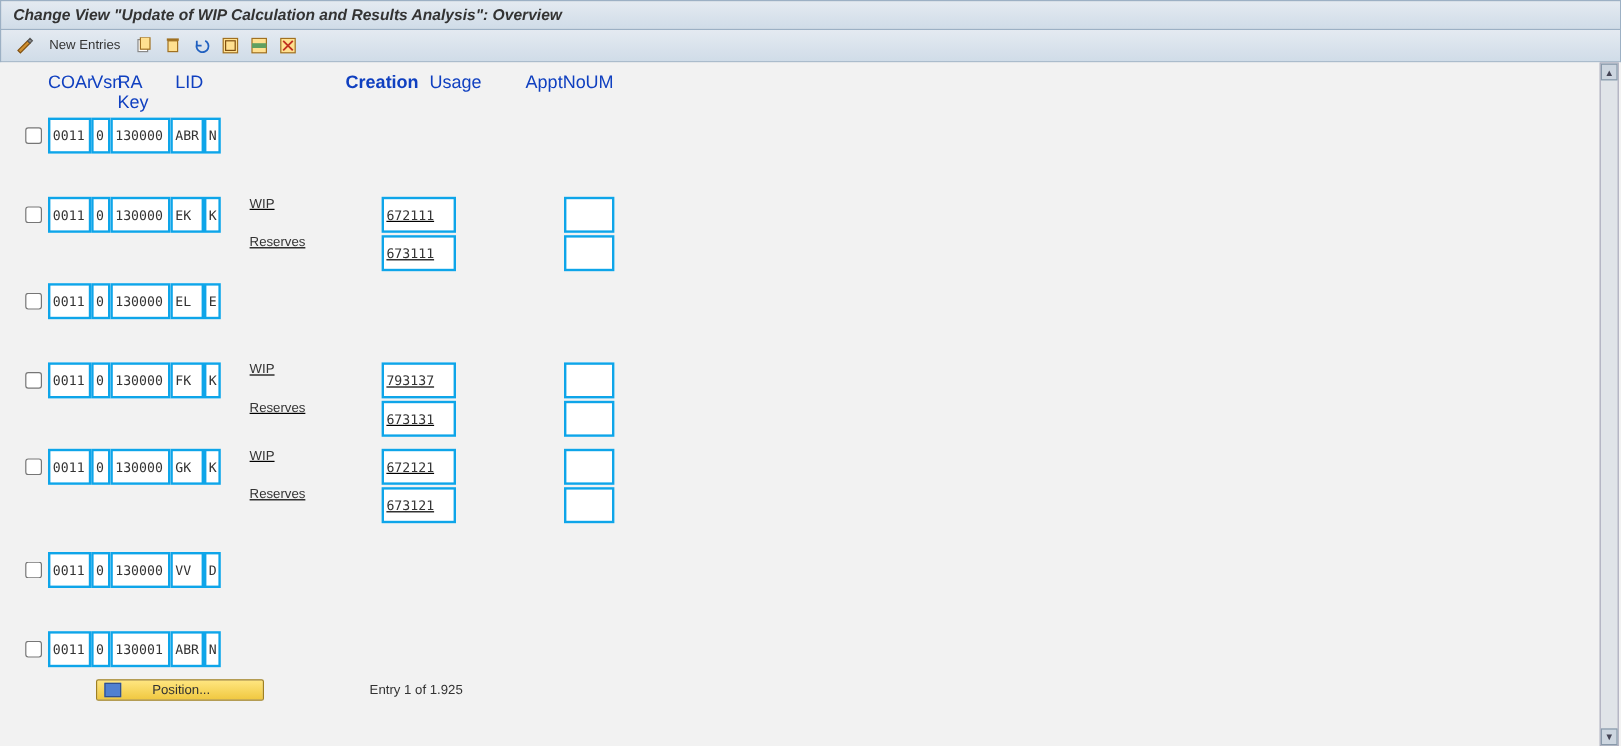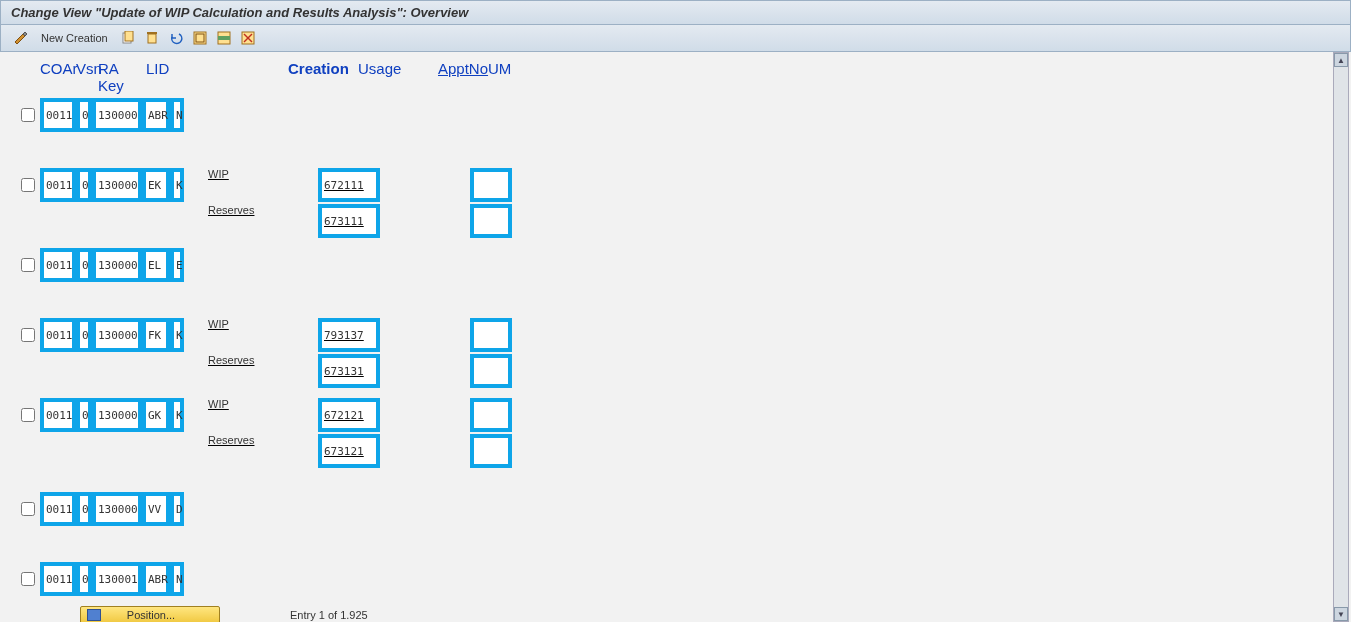--- a/index.html
+++ b/index.html
@@ -16,69 +16,69 @@
 .content { padding: 8px 10px; background: #f2f2f2; overflow: hidden; height: 100%; position: relative; }
 
 .headers { display: flex; gap: 0; padding-left: 10px; color: #1040c0; font-size: 15px; margin-bottom: 4px; }
 .headers span { display: inline-block; }
 .h-coar { width: 36px; margin-left: 20px; }
 .h-vsn { width: 22px; }
 .h-rakey { width: 48px; }
 .h-lid { width: 30px; }
 .h-creation { margin-left: 112px; width: 60px; font-weight: bold; }
 .h-usage { margin-left: 10px; width: 50px; }
-.h-apptno { margin-left: 30px; width: 50px; text-decoration: underline; }
+.h-apptno { margin-left: 30px; width: 50px; }
 .h-um { width: 20px; }
 
 .row { display: flex; align-items: flex-start; padding-left: 10px; margin-bottom: 4px; }
 .keyblock { display: flex; align-items: center; gap: 0; }
 .chk { width: 16px; height: 14px; margin-right: 4px; }
-.fld { background: #fff; border: 4px solid #0ea5e9; padding: 13px 2px; font-family: monospace; font-size: 11px; color: #333; height: 18px; display: inline-flex; align-items: center; }
+.fld { background: #fff; border: 2px solid #0ea5e9; padding: 13px 2px; font-family: monospace; font-size: 11px; color: #333; height: 18px; display: inline-flex; align-items: center; }
 .fld.coar { width: 36px; }
 .fld.vsn { width: 16px; }
 .fld.rakey { width: 50px; }
 .fld.lid { width: 28px; }
 .fld.x { width: 14px; }
 .fld.creation { width: 62px; margin-left: 0; }
 .fld.appt { width: 42px; margin-left: 0; }
 
 .subrows { margin-left: 4px; }
 .subrow { display: flex; align-items: flex-start; margin-bottom: 2px; text-decoration: underline; }
 .sublabel { width: 110px; font-size: 11px; color: #333; margin-left: 20px; }
 
 .block { margin-bottom: 36px; }
 .block.tight { margin-bottom: 8px; }
 .block.med { margin-bottom: 22px; }
 
 .footer-row { display: flex; align-items: center; padding-left: 70px; margin-top: 10px; }
 .pos-btn { background: linear-gradient(to bottom, #ffe680 0%, #f0c840 100%); border: 1px solid #a08020; border-radius: 2px; padding: 2px 30px 2px 6px; font-size: 11px; color: #333; display: flex; align-items: center; gap: 12px; cursor: pointer; width: 140px; justify-content: center; }
 .pos-btn .pos-icon { width: 14px; height: 12px; background: #5080d0; border: 1px solid #305090; }
 .pos-btn .pos-text { flex: 1; text-align: center; }
-.entry-text { margin-left: 70px; font-size: 11px; color: #333; }
+.entry-text { margin-left: 88px; font-size: 11px; color: #333; }
 
 .vscroll { position: absolute; right: 2px; top: 0; bottom: 0; width: 16px; background: #e0e4e8; border: 1px solid #aab; }
 .vscroll .sbtn { width: 14px; height: 14px; background: #cdd6e0; border: 1px solid #8899aa; position: absolute; left: 0; cursor: pointer; display:flex; align-items:center; justify-content:center; font-size:8px; color:#445; }
 .vscroll .up { top: 0; }
 .vscroll .down { bottom: 0; }
 
 svg { display: block; }
 </style>
 </head>
 <body>
 
 <div class="title-bar">Change View "Update of WIP Calculation and Results Analysis": Overview</div>
 
 <div class="toolbar">
   <span class="btn-icon">
     <svg width="16" height="16">
         <path d="M2 12 L10 4 L12 6 L4 14 Z" fill="#d09030" stroke="#805010"></path>
         <path d="M10 4 L12 2 L14 4 L12 6 Z" fill="#888" stroke="#555"></path>
       </svg>
   </span>
-  <span class="new-entries">New Creation</span>
+  <span class="new-entries">New Entries</span>
   <span class="btn-icon">
     <svg width="14" height="14">
         <rect x="2" y="2" width="8" height="10" fill="#fff" stroke="#888"></rect>
         <rect x="4" y="0" width="8" height="10" fill="#ffe090" stroke="#a07020"></rect>
       </svg>
   </span>
   <span class="btn-icon">
     <svg width="14" height="14">
         <rect x="3" y="3" width="8" height="9" fill="#ffe090" stroke="#a07020"></rect>
         <rect x="2" y="1" width="10" height="2" fill="#a07020"></rect>

